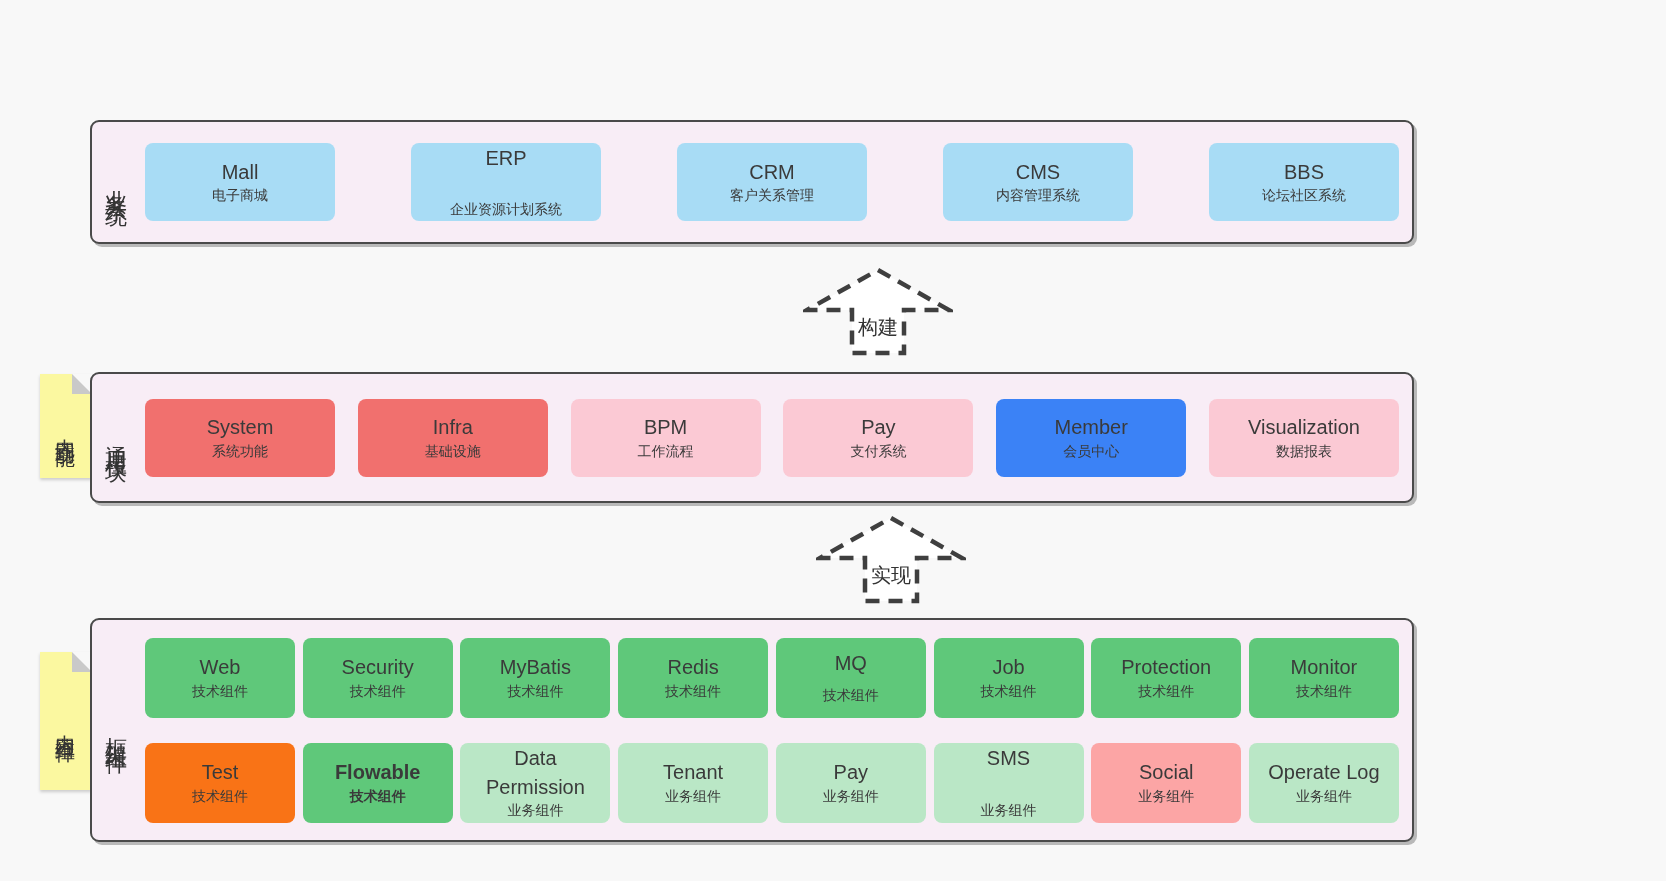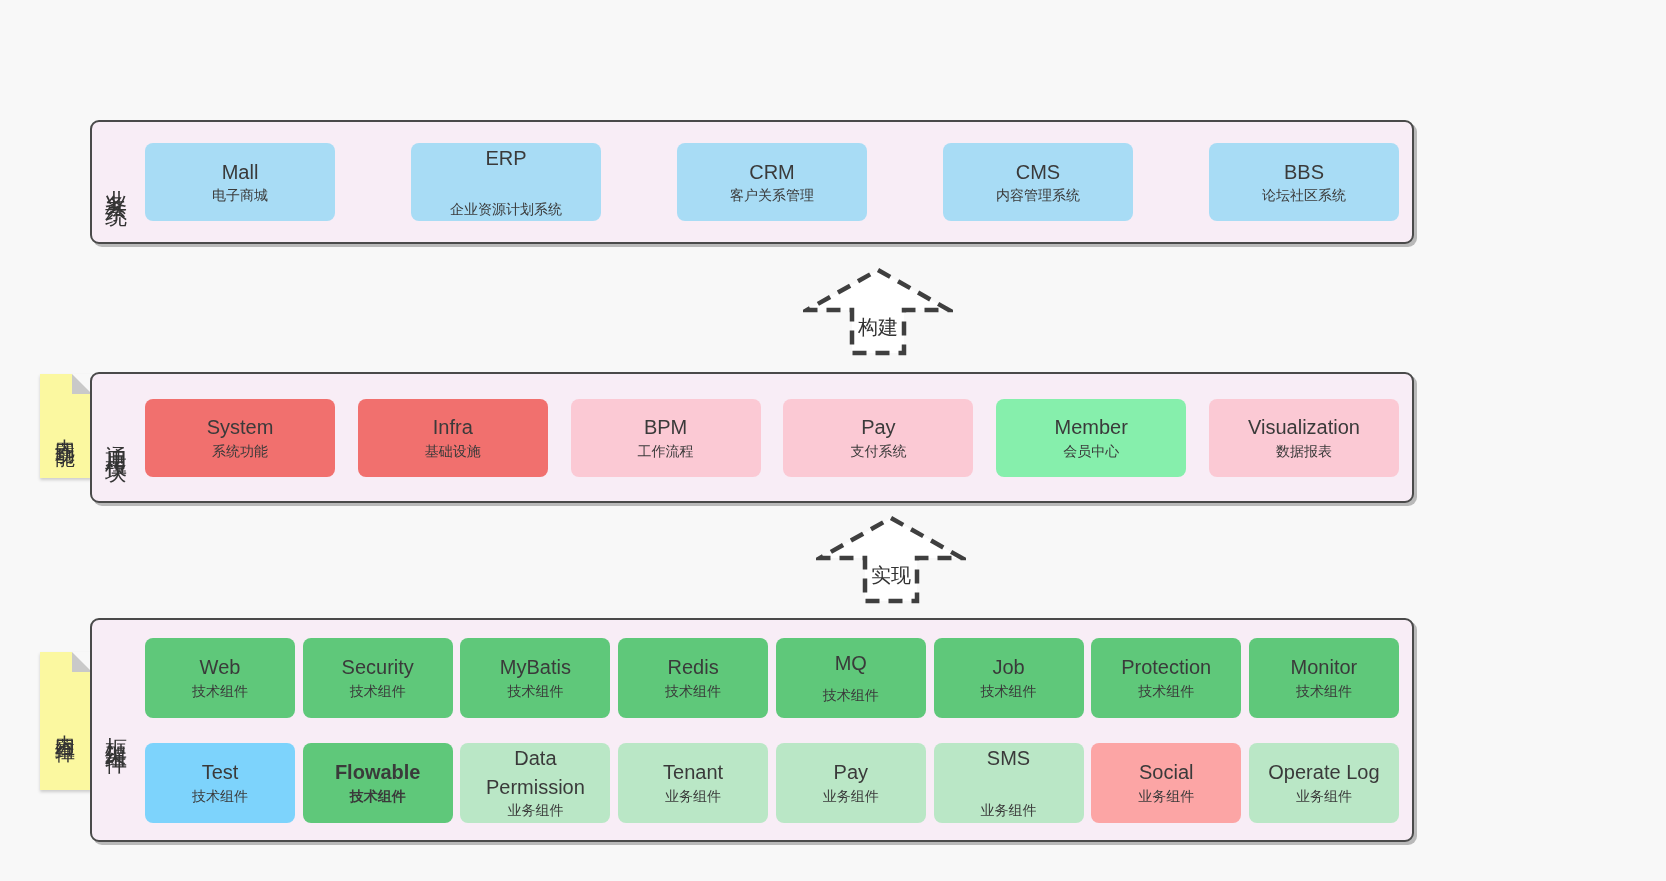--- a/index.html
+++ b/index.html
@@ -188,21 +188,21 @@
             <div class="box-desc">基础设施</div>
           </div>
           <div class="box" style="background: rgb(251, 201, 212);">
             <div class="box-name">BPM</div>
             <div class="box-desc">工作流程</div>
           </div>
           <div class="box" style="background: rgb(251, 201, 212);">
             <div class="box-name">Pay</div>
             <div class="box-desc">支付系统</div>
           </div>
-          <div class="box" style="background: #86efac;">
+          <div class="box" style="background: #3b82f6;">
             <div class="box-name">Member</div>
             <div class="box-desc">会员中心</div>
           </div>
           <div class="box" style="background: rgb(251, 201, 212);">
             <div class="box-name">Visualization</div>
             <div class="box-desc">数据报表</div>
           </div>
         </div>
       </div>
   </div>
@@ -238,21 +238,21 @@
           <div class="box" style="background: rgb(95, 200, 122);">
             <div class="box-name">Protection</div>
             <div class="box-desc">技术组件</div>
           </div>
           <div class="box" style="background: rgb(95, 200, 122);">
             <div class="box-name">Monitor</div>
             <div class="box-desc">技术组件</div>
           </div>
         </div>
         <div class="row row8">
-          <div class="box" style="background: #7dd3fc;">
+          <div class="box" style="background: #f97316;">
             <div class="box-name">Test</div>
             <div class="box-desc">技术组件</div>
           </div>
           <div class="box" style="background: rgb(95, 200, 122); font-weight: bold;">
             <div class="box-name">Flowable</div>
             <div class="box-desc">技术组件</div>
           </div>
           <div class="box" style="background: rgb(186, 231, 198);">
             <div class="box-name">Data Permission</div>
             <div class="box-desc">业务组件</div>

